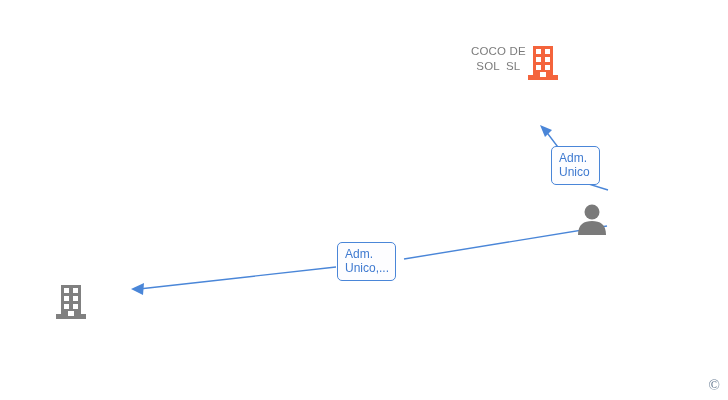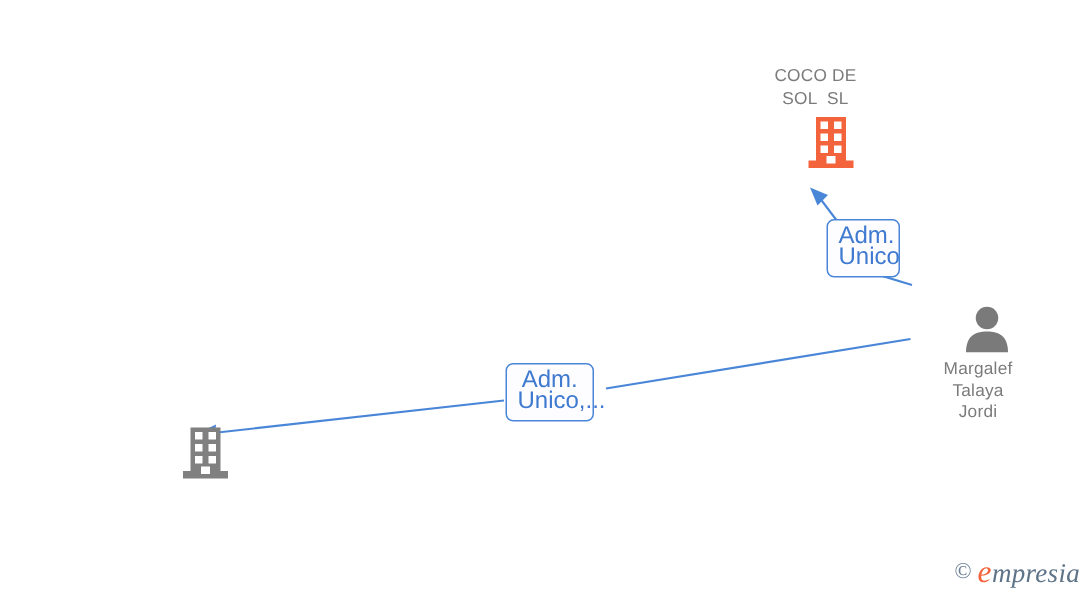--- a/index.html
+++ b/index.html
@@ -20,22 +20,22 @@
     left: 0;
     top: 0;
     width: 728px;
     height: 400px;
   }
 
   
   .node {
     position: absolute;
     display: flex;
-    flex-direction: column;
-    align-items: flex-end;
+    flex-direction: row;
+    align-items: flex-start;
     text-align: center;
   }
   .node-label {
     font-size: 11.5px;
     line-height: 14.5px;
     color: #7b7b7b;
     letter-spacing: 0.15px;
     white-space: pre;
   }
   .node-label.above { margin-bottom: 3px; }
@@ -46,23 +46,23 @@
   .icon-person  { width: 34px; height: 32px; display: block; }
 
   
   .rel-chip {
     position: absolute;
     box-sizing: border-box;
     background: #fdfdff;
     border: 1.3px solid #4a86d8;
     border-radius: 5px;
     color: #3f7ad0;
-    font-size: 16px;
+    font-size: 12px;
     line-height: 14px;
-    text-align: center;
+    text-align: left;
     padding: 4px 7px 5px 7px;
     white-space: pre-line;
     z-index: 5;
   }
 
   
   #watermark {
     position: absolute;
     right: 8px;
     bottom: 6px;
@@ -120,23 +120,20 @@
       <rect x="19" y="21" width="5" height="5" fill="#ffffff"></rect>
       <rect x="14" y="28" width="6" height="5" fill="#ffffff"></rect>
     </svg>
   </div>
 
   <div class="node" style="left:575px; top:203px; width:100px;">
     <svg class="icon-person" viewBox="0 0 34 32">
       <circle cx="17" cy="9" r="7.5" fill="#7a7a7a"></circle>
       <path d="M 3 32 C 3 21 9 18 17 18 C 25 18 31 21 31 32 Z" fill="#7a7a7a"></path>
     </svg>
-    <div class="node-label below">Margalef
-Talaya
-Jordi</div>
   </div>
 
   <div class="node" style="left:54px; top:283px; width:100px;">
     <svg class="icon-company" viewBox="0 0 34 38">
       <rect x="7" y="2" width="20" height="31" fill="#808080"></rect>
       <rect x="2" y="31" width="30" height="5" fill="#808080"></rect>
       <rect x="10" y="5" width="5" height="5" fill="#ffffff"></rect>
       <rect x="19" y="5" width="5" height="5" fill="#ffffff"></rect>
       <rect x="10" y="13" width="5" height="5" fill="#ffffff"></rect>
       <rect x="19" y="13" width="5" height="5" fill="#ffffff"></rect>
@@ -147,16 +144,15 @@
   </div>
 
   <div class="rel-chip" style="left:551px; top:146px; width:49px;">Adm.
 Unico</div>
 
   <div class="rel-chip" style="left:337px; top:242px; width:59px;">Adm.
 Unico,...</div>
 
   <div id="watermark">
     <span class="wm-copy">©</span>
-    <span class="wm-name"><span class="wm-initial">e</span><span>mpresia</span></span>
   </div>
 
 </div>
 
 </body></html>

